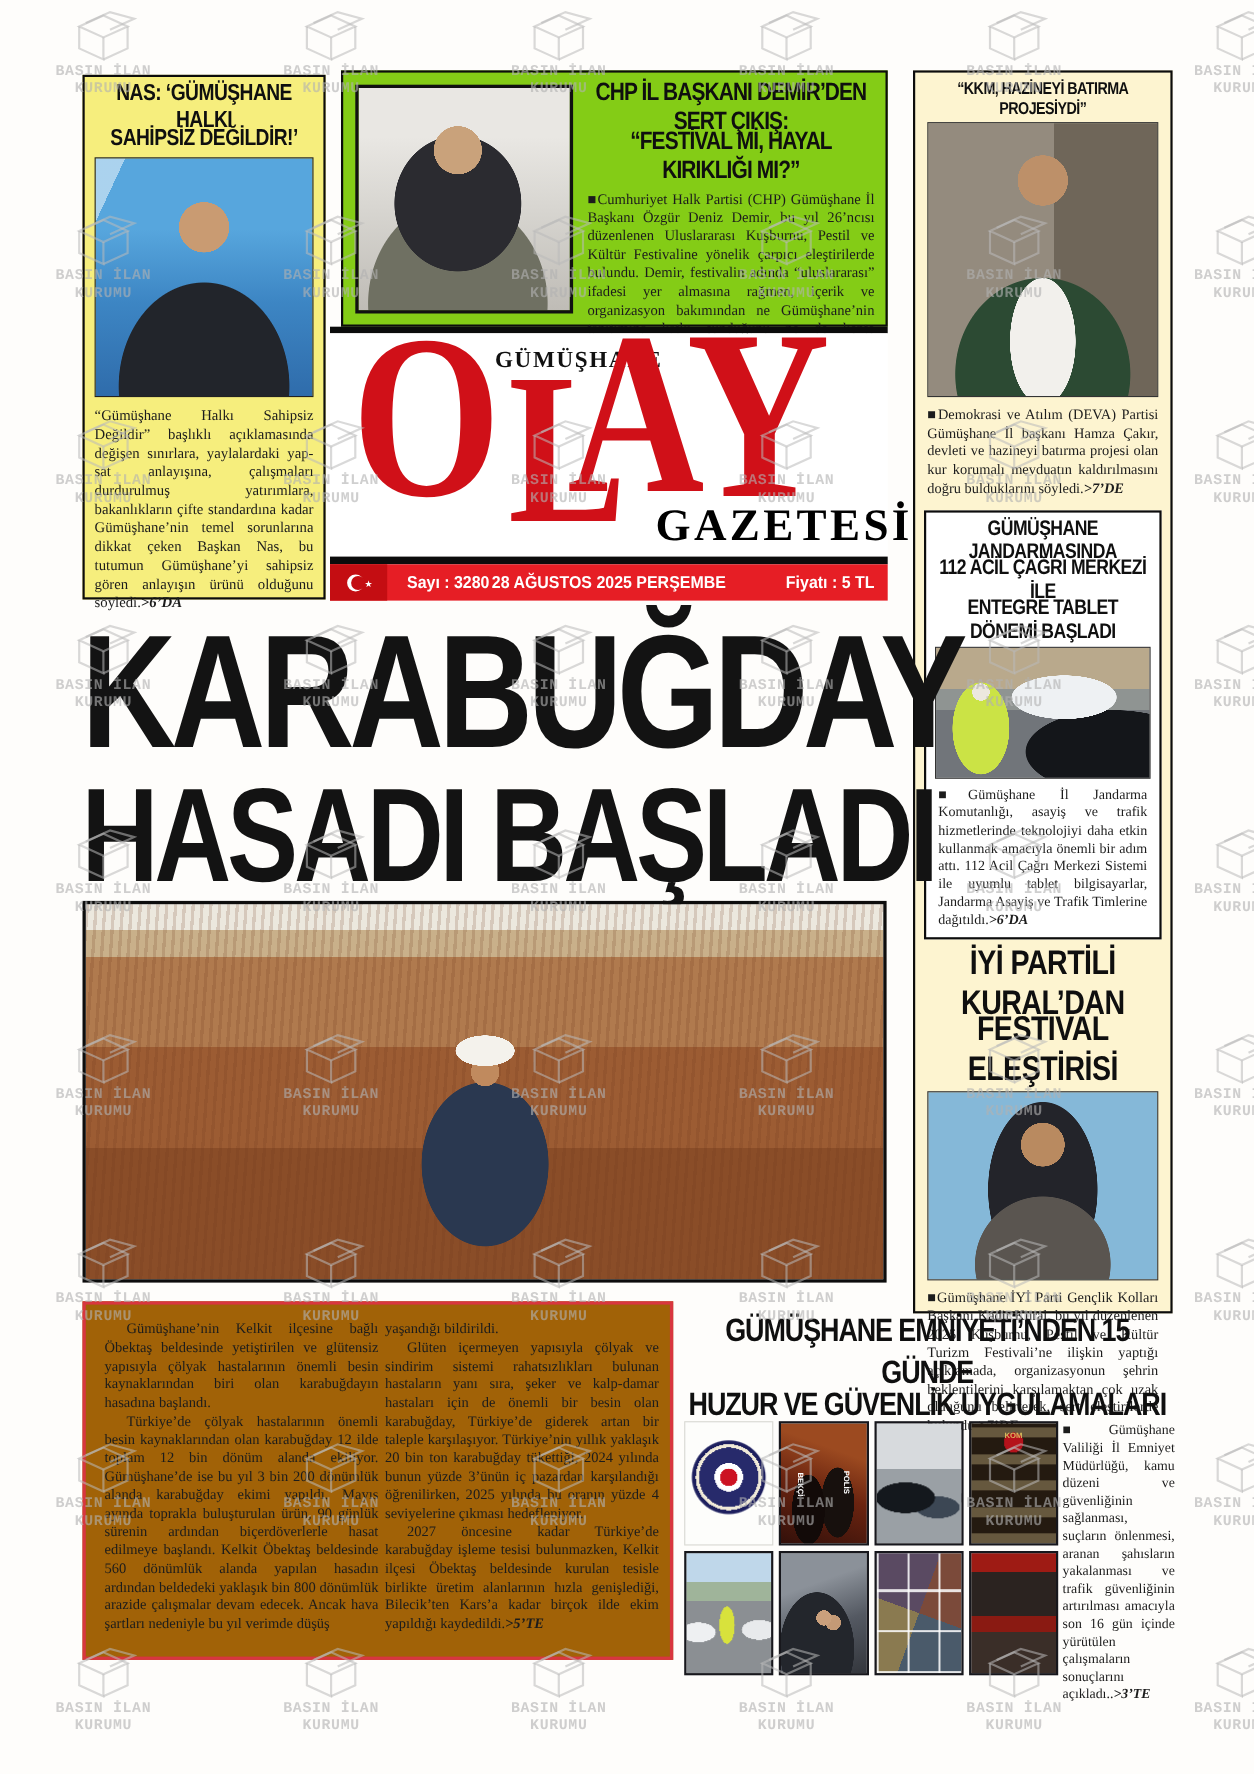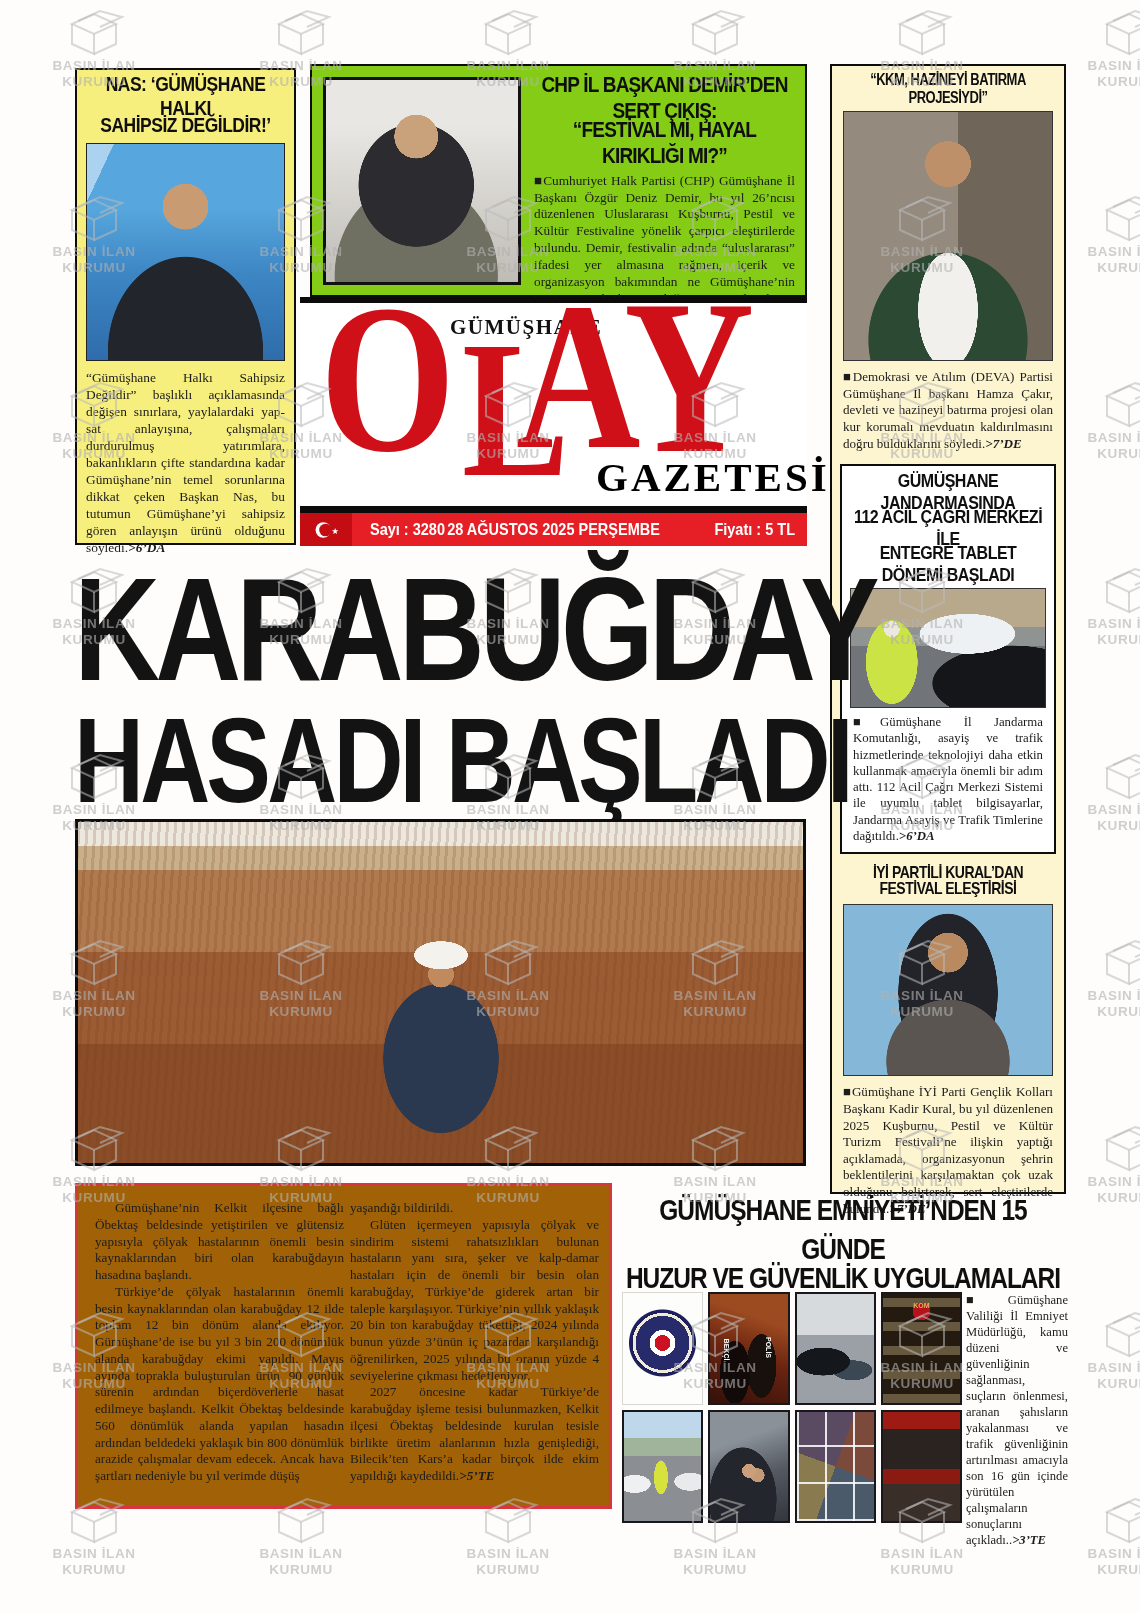--- a/index.html
+++ b/index.html
@@ -60,21 +60,21 @@
   .box-jand { margin:12px 0 10px; background:#fff; border:2px solid #0c0c0c; padding:8px; }
   .photo-jand { margin:6px 0; height:120px; border:1px solid #333;
     background:
       radial-gradient(circle 8px at 21% 34%, #ece8de 0 99%, transparent),
       radial-gradient(ellipse 26px 42px at 21% 62%, #cbe345 0 99%, transparent),
       radial-gradient(ellipse 48px 20px at 60% 38%, #eef1f3 0 99%, transparent),
       radial-gradient(ellipse 80px 38px at 83% 80%, #14161a 0 99%, transparent),
       linear-gradient(180deg, #b9a98c 0 32%, #8f9492 32% 48%, #71757a 48% 100%); }
   .box-jand .bodytxt { font-size:12.8px; }
 
-  .box-right .hl.iyi { font-size:14px; line-height:1.15; margin-top:4px; }
+  .box-right .hl.iyi { font-size:26px; line-height:1.15; margin-top:4px; }
   .photo-iyi { margin:8px 3px; height:172px; border:1px solid #333;
     background:
       radial-gradient(circle 20px at 50% 28%, #b98a60 0 99%, transparent),
       radial-gradient(ellipse 62px 62px at 50% 92%, #5a5550 0 99%, transparent),
       radial-gradient(ellipse 50px 80px at 50% 52%, #23242a 0 99%, transparent),
       linear-gradient(180deg, #85b8d8 0 100%); }
 
   
   .bar-black-1 { left:300px; top:297px; width:507px; height:6px; background:#0b0b0b; }
   .masthead { left:300px; top:303px; width:507px; height:203px; background:#fff; }
@@ -162,21 +162,21 @@
       repeating-linear-gradient(0deg, rgba(255,255,255,.85) 0 2px, transparent 2px 37px),
       repeating-linear-gradient(90deg, rgba(255,255,255,.85) 0 2px, transparent 2px 28px),
       conic-gradient(from 20deg at 50% 50%, #7b4a3a 0 90deg, #4a5a6a 90deg 180deg, #8a7a50 180deg 270deg, #5a4a62 270deg 360deg); }
   .t8 { background:
       linear-gradient(180deg, #9e1b14 0 16%, #2b2320 16% 52%, #8a1a12 52% 66%, #3a2e28 66% 100%); }
   .emn-txt { left:966px; top:1293px; width:102px; font-size:12.6px; }
 
   
   #wm { position:absolute; inset:0; z-index:40; pointer-events:none; }
   .wm-tile { position:absolute; width:152px; text-align:center;
-             color:rgba(178,178,178,.62); font-family:Liberation Sans, sans-serif;
+             color:rgba(178,178,178,.62); font-family:Liberation Mono, monospace;
              font-weight:bold; font-size:13.5px; line-height:1.22; letter-spacing:.6px; }
   .wm-tile svg { display:block; margin:0 auto 2px; }
 </style>
 </head>
 <body>
 
 <div class="abs box-nas">
   <div class="hl">
     <span class="hl-line">NAS: ‘GÜMÜŞHANE HALKI</span>
     <span class="hl-line">SAHİPSİZ DEĞİLDİR!’</span>

